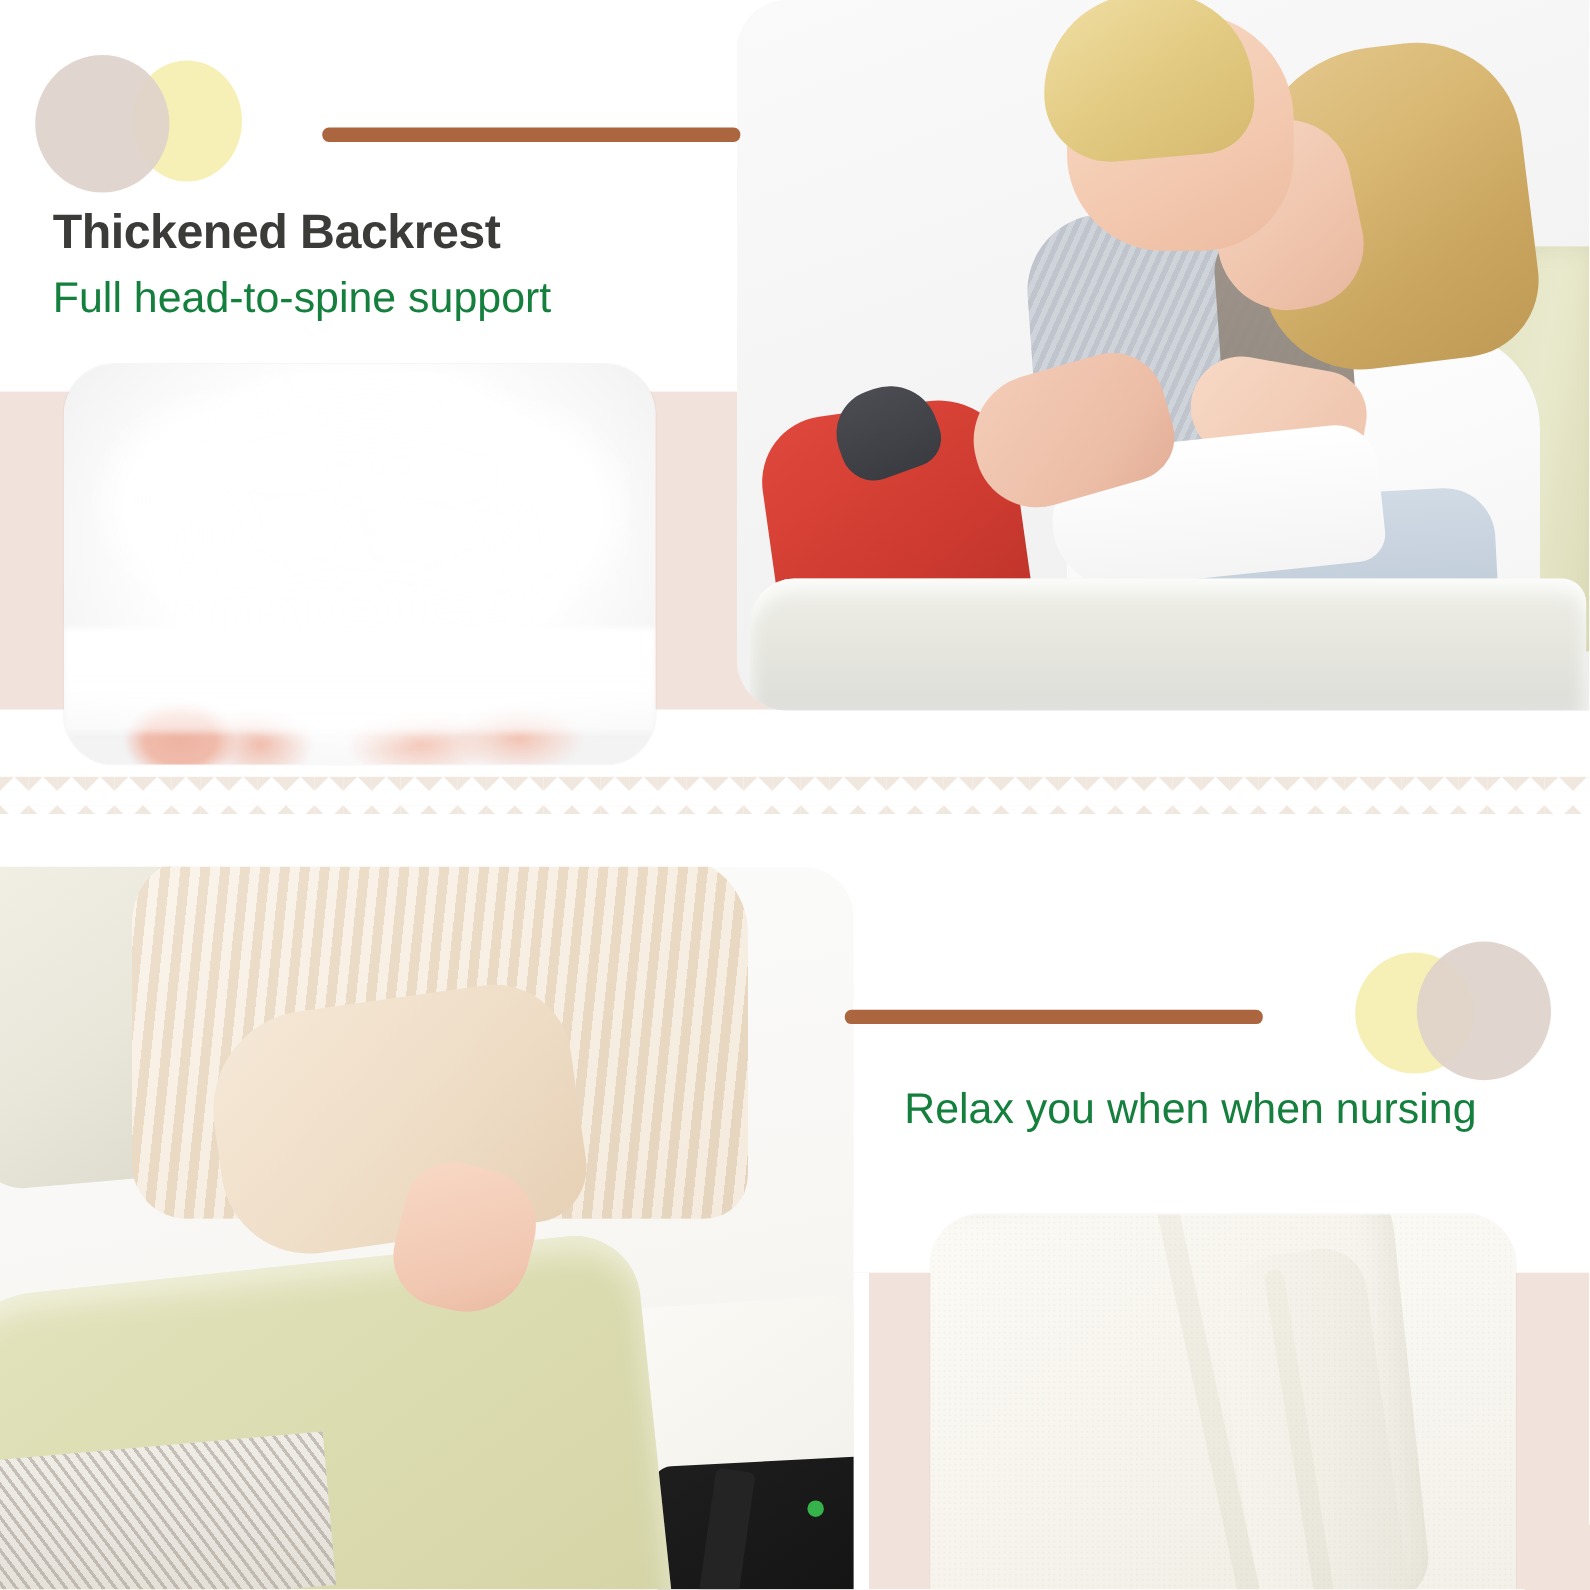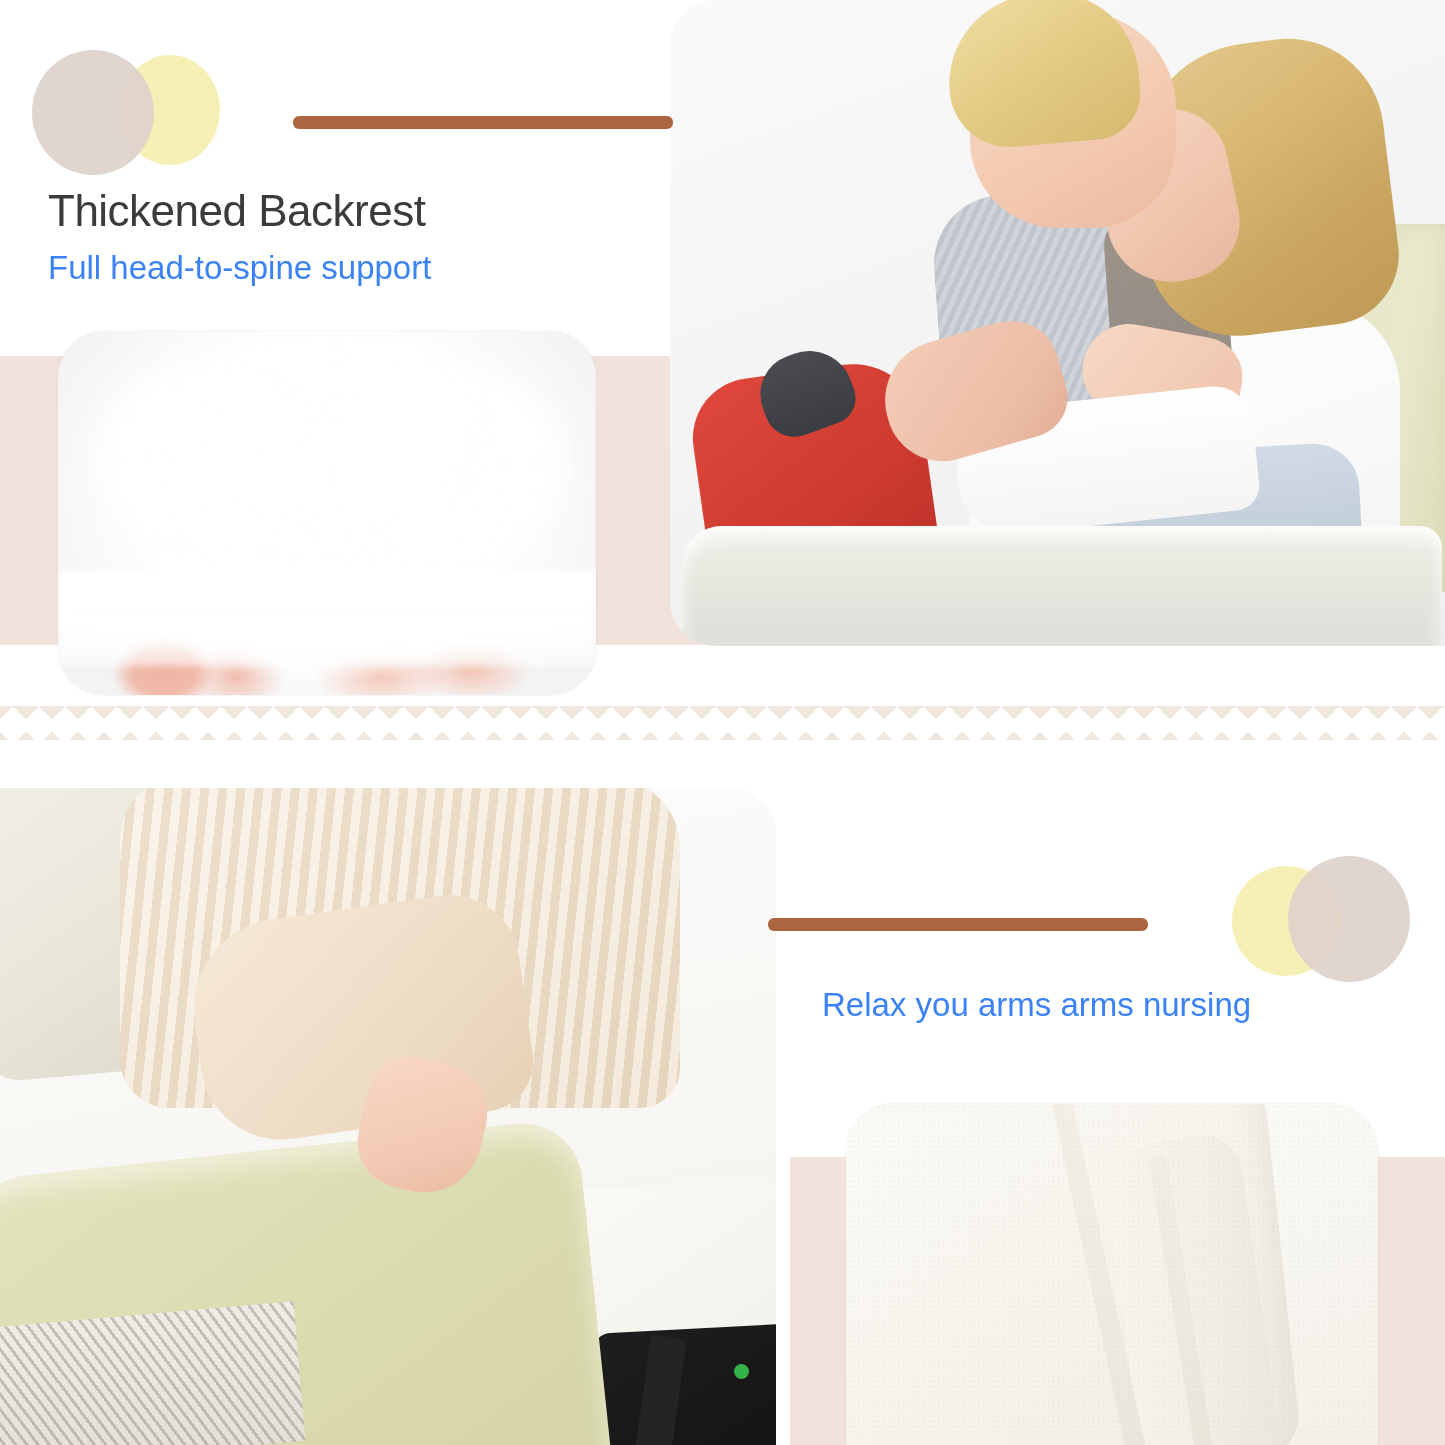--- a/index.html
+++ b/index.html
@@ -40,26 +40,26 @@
   #top-rule{
     left:293px;top:116px;width:380px;height:13px;
     background:#ab6640;
   }
 
   
   #top-text{
     position:absolute;left:48px;top:186px;width:600px;
   }
   .headline{
-    font-size:44px;font-weight:normal;color:#3b3b39;
+    font-size:44px;font-weight:bold;color:#3b3b39;
     letter-spacing:-.5px;line-height:1.12;margin:0;
     white-space:nowrap;
   }
   .subline{
-    font-size:33px;font-weight:normal;color:#3b82f6;
+    font-size:39px;font-weight:normal;color:#15803d;
     line-height:1.3;margin:12px 0 0 0;white-space:nowrap;
   }
 
   
   #fiber-card{
     left:58px;top:331px;width:538px;height:364px;
     border-radius:46px;
     background:
       radial-gradient(ellipse 58% 70% at 50% 44%, #ffffff 0%, #ffffff 58%, #fbfbfb 72%, #f3f3f4 100%),
       linear-gradient(#fafafa,#f6f6f7);
@@ -418,21 +418,21 @@
     <div id="rp-hand"></div>
     <div id="rp-rug"></div>
   </div>
 
   <div class="circle" id="br-circle-yellow"></div>
   <div class="circle" id="br-circle-taupe"></div>
 
   <div class="rule" id="bottom-rule"></div>
 
   <div id="bottom-text">
-    <p class="subline">Relax you arms arms nursing</p>
+    <p class="subline">Relax you when when nursing</p>
   </div>
 
   <div class="card" id="armrest-card">
     <div id="ac-bg"></div>
     <div id="ac-pad"></div>
     <div id="ac-fold"></div>
     <div id="ac-seam1"></div>
     <div id="ac-seam2"></div>
     <div class="ac-texture"></div>
   </div>

